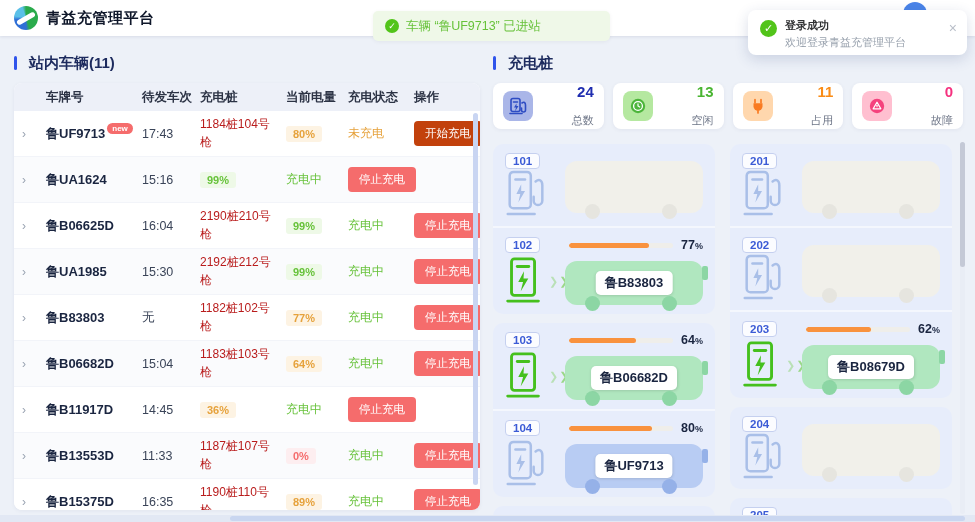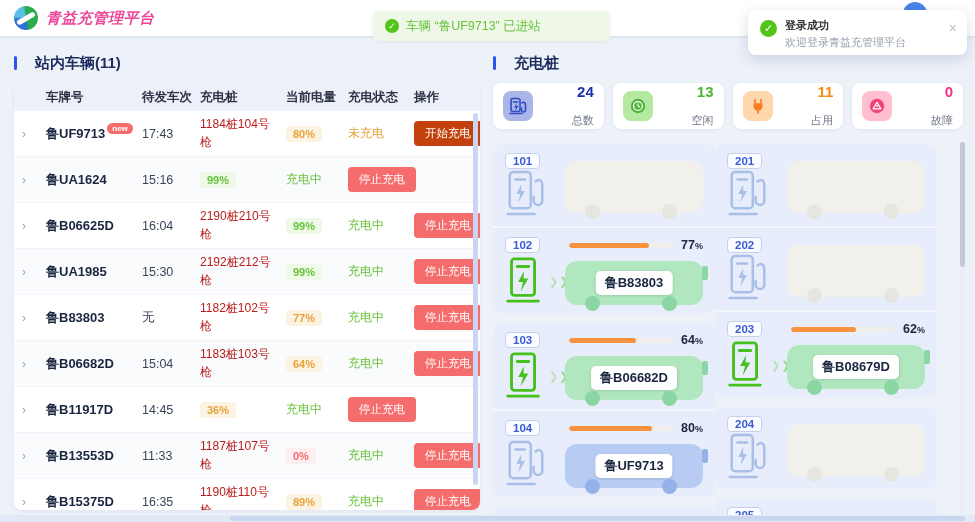--- a/index.html
+++ b/index.html
@@ -8,41 +8,41 @@
   .app{position:absolute;inset:0;}
 
   
   .hdr{position:absolute;left:0;top:0;right:0;height:36px;background:#fff;
        display:flex;align-items:center;padding:0 14px;box-sizing:border-box;
        box-shadow:0 1px 3px rgba(30,40,90,.10);z-index:3;}
   .logo{width:24px;height:24px;border-radius:50%;margin-right:8px;position:relative;overflow:hidden;
         background:conic-gradient(from 30deg,#2aab4c 0 130deg,#2f6fd6 150deg 230deg,#5bc0e8 250deg 310deg,#2aab4c 330deg);}
   .logo::after{content:"";position:absolute;left:2px;top:10px;width:20px;height:5px;background:#fff;
         border-radius:3px;transform:rotate(-30deg);}
-  .app-title{font-size:15px;font-weight:700;color:#ec4899;letter-spacing:.5px;font-style:italic;}
+  .app-title{font-size:15px;font-weight:700;color:#0f172a;letter-spacing:.5px;}
   .avatar{position:absolute;left:903px;top:2px;width:24px;height:24px;border-radius:50%;z-index:4;
         background:radial-gradient(circle at 50% 72%,#f5c242 0 34%,#4a84e8 36%);}
 
   
   .toast-center{position:absolute;left:373px;top:11px;width:237px;height:30px;background:#eff8e8;
         border-radius:5px;display:flex;align-items:center;gap:7px;padding:0 12px;box-sizing:border-box;
         color:#67c23a;font-size:12.5px;z-index:6;box-shadow:0 1px 4px rgba(0,0,0,.05);}
   .check{border-radius:50%;background:#52c41a;color:#fff;display:flex;align-items:center;
         justify-content:center;flex:none;}
   .check.sm{width:14px;height:14px;font-size:9px;}
   .check.lg{width:17px;height:17px;font-size:11px;margin-top:1px;}
   .toast-login{position:absolute;left:748px;top:10px;width:219px;height:45px;background:#fff;
         border-radius:8px;box-shadow:0 4px 14px rgba(40,60,120,.18);display:flex;gap:8px;
         padding:9px 12px;box-sizing:border-box;z-index:10;}
   .tl-title{font-size:11px;font-weight:700;color:#303133;line-height:1.2;}
   .tl-msg{font-size:11px;color:#98a1ad;margin-top:3px;white-space:nowrap;}
   .tl-close{position:absolute;right:10px;top:11px;color:#b8bec8;font-size:14px;line-height:1;cursor:pointer;}
 
   
-  .panel-title{display:flex;align-items:center;gap:18px;font-size:15px;font-weight:700;color:#1d2b5e;height:20px;}
+  .panel-title{display:flex;align-items:center;gap:12px;font-size:15px;font-weight:700;color:#1d2b5e;height:20px;}
   .panel-title .bar{width:3px;height:14px;background:#2f54eb;border-radius:2px;}
 
   
   .left-panel{position:absolute;left:14px;top:53px;width:466px;}
   .table-card{margin-top:10px;background:#fff;border-radius:8px;height:427px;position:relative;
         overflow:hidden;box-shadow:0 1px 4px rgba(30,40,90,.06);}
   .thead,.trow{display:grid;grid-template-columns:24px 96px 58px 86px 62px 66px 1fr;
         align-items:center;padding:0 8px;}
   .thead{background:#edf0f8;height:28px;font-size:12.5px;font-weight:700;color:#2c3345;}
   .trow{min-height:45px;border-bottom:1px solid #f2f4f9;font-size:12.5px;background:#fff;}
@@ -72,21 +72,21 @@
   .stat-card{flex:1;background:#fff;border-radius:8px;height:46px;display:flex;align-items:center;
         padding:0 10px;gap:8px;box-shadow:0 1px 4px rgba(30,40,90,.06);}
   .stat-icon{width:30px;height:30px;border-radius:8px;display:flex;align-items:center;justify-content:center;flex:none;}
   .si-total{background:#aab6e8;} .si-idle{background:#b5e8a0;}
   .si-busy{background:#ffd7ad;} .si-fault{background:#ffbfd0;}
   .stat-right{margin-left:auto;text-align:right;}
   .stat-value{font-size:15px;font-weight:700;line-height:1.1;}
   .sv-total{color:#1f2db0;} .sv-idle{color:#49b531;} .sv-busy{color:#fa8c16;} .sv-fault{color:#f5317f;}
   .stat-label{font-size:11px;color:#6d7587;margin-top:12px;}
 
-  .piles{display:flex;gap:0;margin-top:15px;height:372px;overflow:hidden;}
+  .piles{display:flex;gap:15px;margin-top:15px;height:372px;overflow:hidden;}
   .pile-col{width:222px;display:flex;flex-direction:column;gap:9px;flex:none;}
   .pile-card{background:#e7edfb;border-radius:10px;overflow:hidden;flex:none;}
   .pile-card.partial{height:60px;}
   .slot{position:relative;height:82px;}
   .slot.charging{height:86px;text-align:right;}
   .slot.cut{height:40px;}
   .slot + .slot{border-top:2px solid #f4f7fd;}
   .slot-badge{position:absolute;left:12px;top:9px;background:#fbfcff;border:1px solid #c5d0ef;
         color:#3b5bd6;font-size:11.5px;font-weight:700;padding:1px 7px;border-radius:4px;}
   .pile-ic{position:absolute;left:13px;top:25px;}

